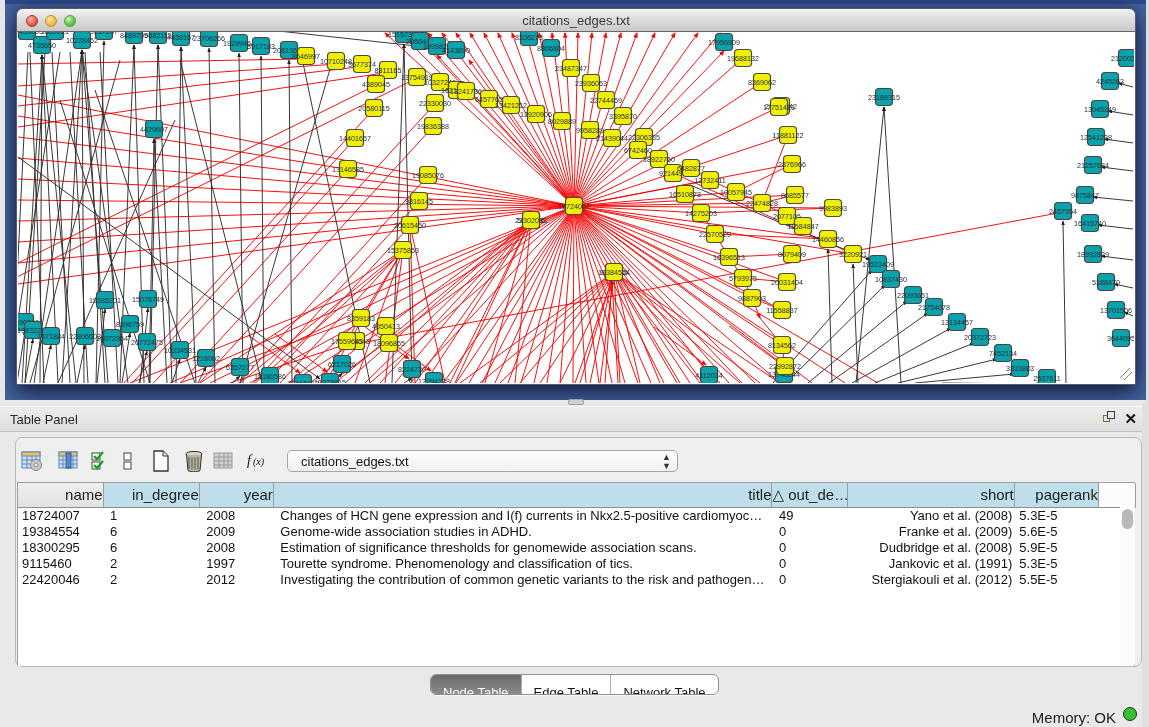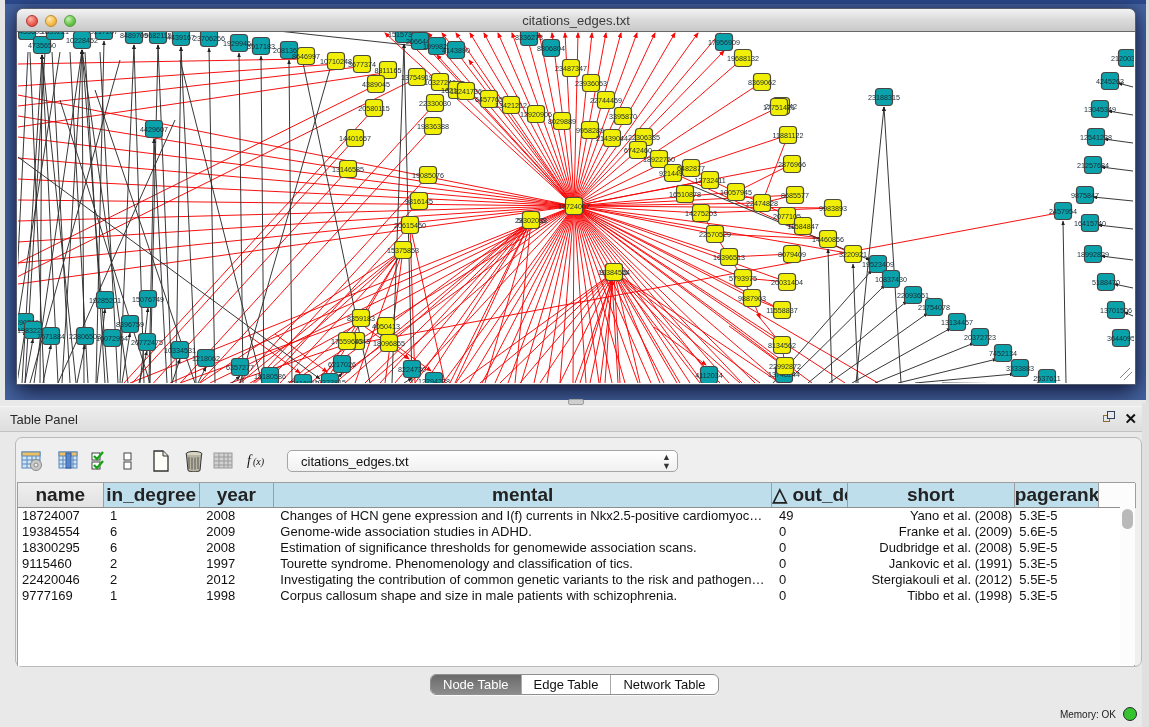--- a/index.html
+++ b/index.html
@@ -24,36 +24,36 @@
 #pfloat{position:absolute;right:39px;top:8px;width:7px;height:7px;border:1.5px solid #8a7030}
 #pfloat:before{content:"";position:absolute;left:3px;top:-5px;width:6px;height:6px;border:1.5px solid #33405c;background:#e9e9e9}
 #pclose{position:absolute;right:12px;top:3px;font-size:15px;font-weight:bold;color:#111}
 #toolc{position:absolute;left:15px;top:37px;width:1127px;height:230px;background:#efefef;
   border:1px solid #b9b9b9;border-radius:7px}
 #combo{position:absolute;left:287px;top:450px;width:391px;height:22px;background:linear-gradient(#fff,#f0f0f0);
   border:1px solid #a5a5a5;border-radius:5px;font-size:13px;color:#111;line-height:21px;padding-left:13px}
 #combo .ar{position:absolute;right:6px;top:2px;font-size:9px;color:#333;line-height:9px}
 table{border-collapse:collapse;table-layout:fixed;width:1118px;font-size:13px}
 #tblwrap{position:absolute;left:17px;top:482px;width:1118px;height:184px;background:#fff;border:1px solid #9e9e9e;border-bottom:none}
-th{height:24px;font-weight:bold;color:#222;text-align:center;font-size:19px;
+th{height:24px;font-weight:normal;color:#222;text-align:right;font-size:15px;
   background:#bfdeec;border-right:1px solid #9e9e9e;border-bottom:1px solid #8e8e8e;overflow:hidden;white-space:nowrap}
 th.g{background:linear-gradient(#efefef,#e2e2e2)}
 td{height:16px;color:#111;font-size:13px;white-space:nowrap;overflow:hidden;padding:0 2px 0 4px}
 td.c1{padding-left:4px}
 td.c2,td.c3,td.c5{padding-left:7px}
 td.c4{padding-left:7px}
 td.c6{text-align:right}
 td.c7{padding-left:5px}
 .w1{width:85px}.w2{width:96px}.w3{width:74px}.w4{width:498px}.w5{width:75px}.w6{width:167px}.w7{width:84px}.w8{width:37px}
 #tabs{position:absolute;left:430px;top:674px;height:21px;border:1px solid #909090;border-radius:6px;
   background:#fff;font-size:13px;display:flex;overflow:hidden;box-shadow:0 1px 0 rgba(255,255,255,.7)}
-#tabs .seg{padding:0 12px;line-height:20px;color:#111}
+#tabs .seg{padding:8px 12px;line-height:20px;color:#111}
 #tabs .sel{background:linear-gradient(#6a6a6a,#8c8c8c);color:#fff}
 #tabs .sep{width:1px;background:#aaa}
-#mem{position:absolute;right:33px;top:709px;font-size:10px;color:#222}
+#mem{position:absolute;right:33px;top:709px;font-size:15px;color:#222}
 #memdot{position:absolute;right:12px;top:707px;width:14px;height:14px;border-radius:7px;
   background:#35c32f;border:1.5px solid #2a2a2a}
 .ticon{position:absolute;top:450px}
 </style></head><body>
 <div id="blue"></div>
 <div id="lstrip"></div>
 <div id="win">
   <div id="titlebar">citations_edges.txt</div>
   <div class="tl" id="tlr"></div>
     <div class="tl" id="tly"></div>
@@ -911,21 +911,21 @@
     <text x="7" y="13" font-size="10" font-style="italic" font-family="Liberation Serif,serif" fill="#111">(x)</text>
   </svg>
 <div id="combo">citations_edges.txt<span class="ar">▲<br>▼</span></div>
 <div id="tblwrap">
 <table>
 <tbody>
         <tr>
           <th class="g w1">name</th>
           <th class="w2">in_degree</th>
           <th class="w3">year</th>
-          <th class="w4">mental</th>
+          <th class="w4">title</th>
           <th class="w5">△ out_de…</th>
           <th class="w6">short</th>
           <th class="w7">pagerank</th>
           <th class="w8" style="background:#fcfcfc"></th>
         </tr>
 <tr>
           <td class="c1">18724007</td>
           <td class="c2">1</td>
           <td class="c3">2008</td>
           <td class="c4">Changes of HCN gene expression and I(f) currents in Nkx2.5-positive cardiomyoc…</td>
@@ -967,30 +967,20 @@
         <tr>
           <td class="c1">22420046</td>
           <td class="c2">2</td>
           <td class="c3">2012</td>
           <td class="c4">Investigating the contribution of common genetic variants to the risk and pathogen…</td>
           <td class="c5">0</td>
           <td class="c6">Stergiakouli et al. (2012)</td>
           <td class="c7">5.5E-5</td>
           <td class="c8"></td>
         </tr>
-        <tr>
-          <td class="c1">9777169</td>
-          <td class="c2">1</td>
-          <td class="c3">1998</td>
-          <td class="c4">Corpus callosum shape and size in male patients with schizophrenia.</td>
-          <td class="c5">0</td>
-          <td class="c6">Tibbo et al. (1998)</td>
-          <td class="c7">5.3E-5</td>
-          <td class="c8"></td>
-        </tr>
 </tbody>
     </table>
 </div>
 <div style="position:absolute;left:1120px;top:484px;width:15px;height:181px;background:#fcfcfc"></div>
 <div style="position:absolute;left:1122px;top:509px;width:11px;height:20px;background:#b9b9b9;border-radius:6px"></div>
 <div id="tabs">
     <div class="seg sel">Node Table</div>
     <div class="sep"></div>
     <div class="seg">Edge Table</div>
     <div class="sep"></div>

